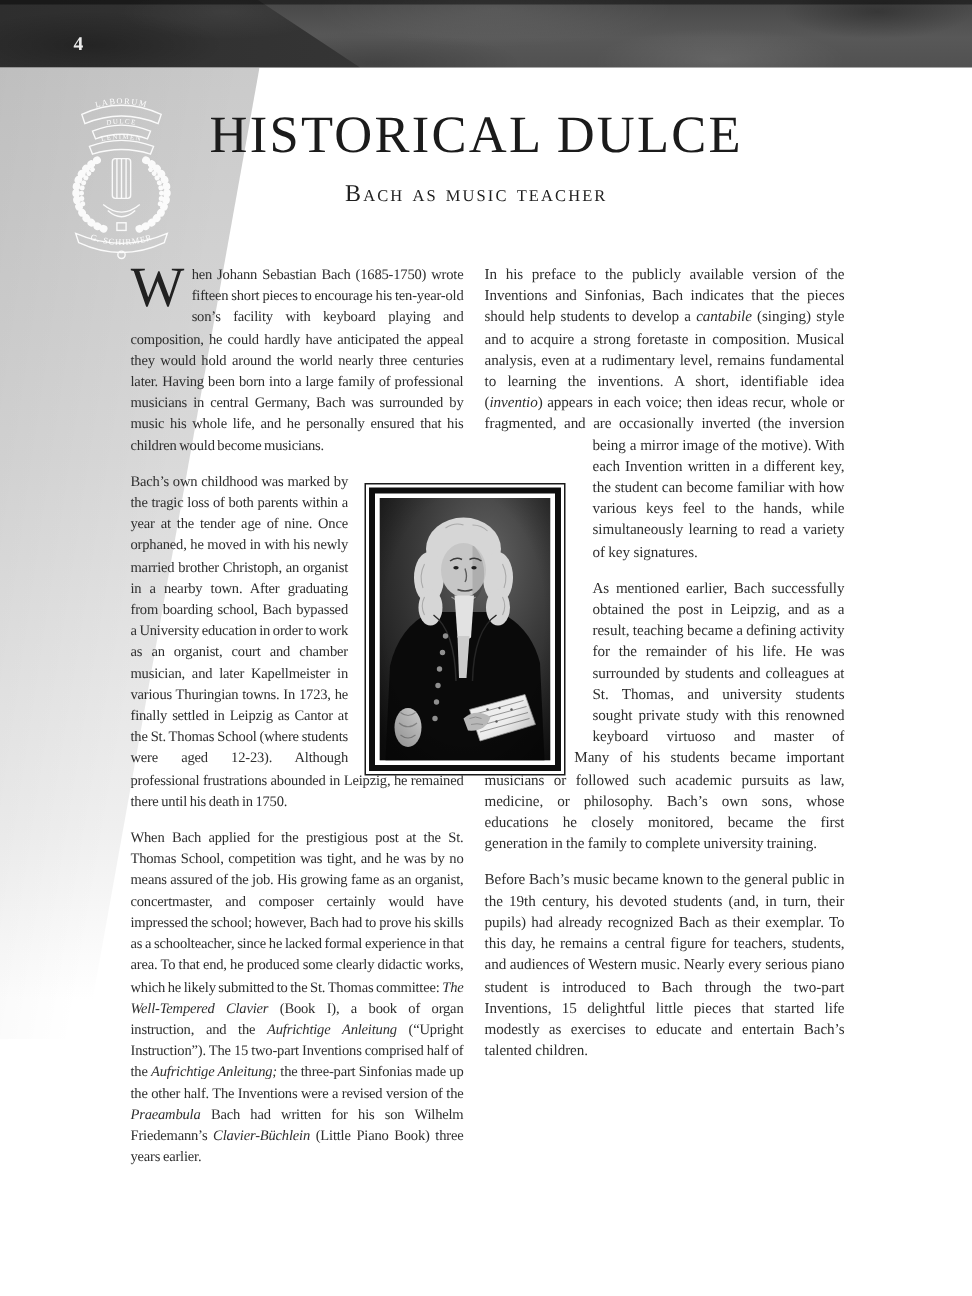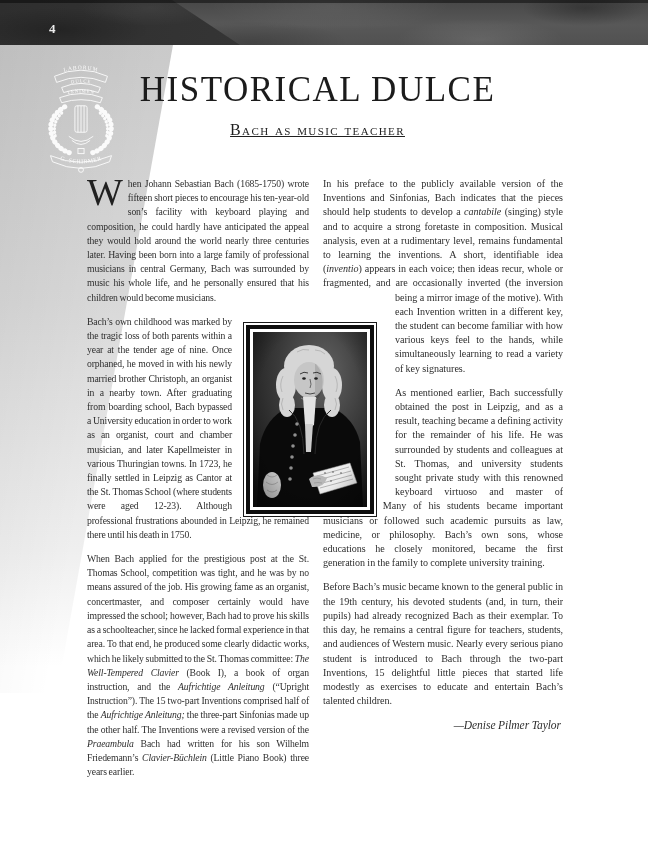--- a/index.html
+++ b/index.html
@@ -31,21 +31,21 @@
     background:
       linear-gradient(100deg, rgba(0,0,0,.06), rgba(0,0,0,0) 55%),
       linear-gradient(to bottom,#cacaca,#d9d9d9 40%,#efefef 78%,#ffffff 96%);}
   .crest{position:absolute;left:34px;top:60px;width:94px;height:116px;z-index:1;}
   .crest svg{display:block;width:100%;height:100%;}
 
   
   .title-block{position:absolute;left:125px;top:72px;width:385px;text-align:center;z-index:1;}
   .page-title{font:400 35px/1 "Liberation Serif",serif;letter-spacing:1.5px;color:#1b1b1b;}
   .page-subtitle{margin-top:15px;font:400 16px/1 "Liberation Serif",serif;
-      font-variant:small-caps;letter-spacing:1.4px;color:#1f1f1f;text-decoration:underline;}
+      font-variant:small-caps;letter-spacing:1.4px;color:#1f1f1f;}
 
   
   .columns{position:absolute;left:87px;top:177px;width:476px;height:687px;
       display:flex;gap:14px;z-index:2;overflow:hidden;}
   .col{color:#2e2e2e;text-align:justify;}
   .col-l{width:222px;font-size:9.7px;line-height:14.2px;letter-spacing:-0.12px;word-spacing:-0.55px;}
   .col-r{width:240px;font-size:10.1px;line-height:14.2px;letter-spacing:-0.05px;word-spacing:-0.2px;}
   .col p{margin:0 0 10px;}
   .dropcap{float:left;font-size:38px;line-height:28px;padding:1px 5px 0 0;color:#212121;}
   .spacer-r{float:right;width:77px;height:192px;}
@@ -125,21 +125,20 @@
     <div class="col col-l">
       <p><span class="dropcap">W</span><span><span>hen Johann Sebastian Bach (1685-1750) wrote fifteen short pieces to encourage his ten-year-old son’s facility with keyboard playing and composition, he could hardly have anticipated the appeal they would hold around the world nearly three centuries later. Having been born into a large family of professional musicians in central Germany, Bach was surrounded by music his whole life, and he personally ensured that his children would become musicians.</span></span></p>
       <p><span class="spacer-r"></span><span><span>Bach’s own childhood was marked by the tragic loss of both parents within a year at the tender age of nine. Once orphaned, he moved in with his newly married brother Christoph, an organist in a nearby town. After graduating from boarding school, Bach bypassed a University education in order to work as an organist, court and chamber musician, and later Kapellmeister in various Thuringian towns. In 1723, he finally settled in Leipzig as Cantor at the St. Thomas School (where students were aged 12-23). Although professional frustrations abounded in Leipzig, he remained there until his death in 1750.</span></span></p>
       <p><span><span>When Bach applied for the prestigious post at the St. Thomas School, competition was tight, and he was by no means assured of the job. His growing fame as an organist, concertmaster, and composer certainly would have impressed the school; however, Bach had to prove his skills as a schoolteacher, since he lacked formal experience in that area. To that end, he produced some clearly didactic works, which he likely submitted to the St. Thomas committee: </span><i>The Well-Tempered Clavier</i><span> (Book I), a book of organ instruction, and the </span><i>Aufrichtige Anleitung</i><span> (“Upright Instruction”). The 15 two-part Inventions comprised half of the </span><i>Aufrichtige Anleitung;</i><span> the three-part Sinfonias made up the other half. The Inventions were a revised version of the </span><i>Praeambula</i><span> Bach had written for his son Wilhelm Friedemann’s </span><i>Clavier-Büchlein</i><span> (Little Piano Book) three years earlier.</span></span></p>
     </div>
 
     <div class="col col-r">
       <p><span><span>In his preface to the publicly available version of the Inventions and Sinfonias, Bach indicates that the pieces should help students to develop a </span><i>cantabile</i><span> (singing) style and to acquire a strong foretaste in composition. Musical analysis, even at a rudimentary level, remains fundamental to learning the inventions. A short, identifiable idea (</span><i>inventio</i><span>) appears in each voice; then ideas recur, whole or fragmented, and are occasionally inverted (the inversion being a mirror image of </span></span><span class="spacer-l"></span><span><span>the motive). With each Invention written in a different key, the student can become familiar with how various keys feel to the hands, while simultaneously learning to read a variety of key signatures.</span></span></p>
       <p><span><span>As mentioned earlier, Bach successfully obtained the post in Leipzig, and as a result, teaching became a defining activity for the remainder of his life. He was surrounded by students and colleagues at St. Thomas, and university students sought private study with this renowned keyboard virtuoso and master of counterpoint. Many of his students became important musicians or followed such academic pursuits as law, medicine, or philosophy. Bach’s own sons, whose educations he closely monitored, became the first generation in the family to complete university training.</span></span></p>
       <p><span><span>Before Bach’s music became known to the general public in the 19th century, his devoted students (and, in turn, their pupils) had already recognized Bach as their exemplar. To this day, he remains a central figure for teachers, students, and audiences of Western music. Nearly every serious piano student is introduced to Bach through the two-part Inventions, 15 delightful little pieces that started life modestly as exercises to educate and entertain Bach’s talented children.</span></span></p>
-      <div class="attribution">—Denise Pilmer Taylor</div>
     </div>
 
   </div>
 
   <div class="portrait">
     <div class="portrait-inner" aria-label="Portrait of Johann Sebastian Bach in a white wig and dark coat, holding a handwritten sheet of music">
       <svg viewBox="0 0 114 175">
         <defs>
           <radialGradient id="pbg" cx="62%" cy="24%" r="90%">
             <stop offset="0%" stop-color="#636363"></stop>

